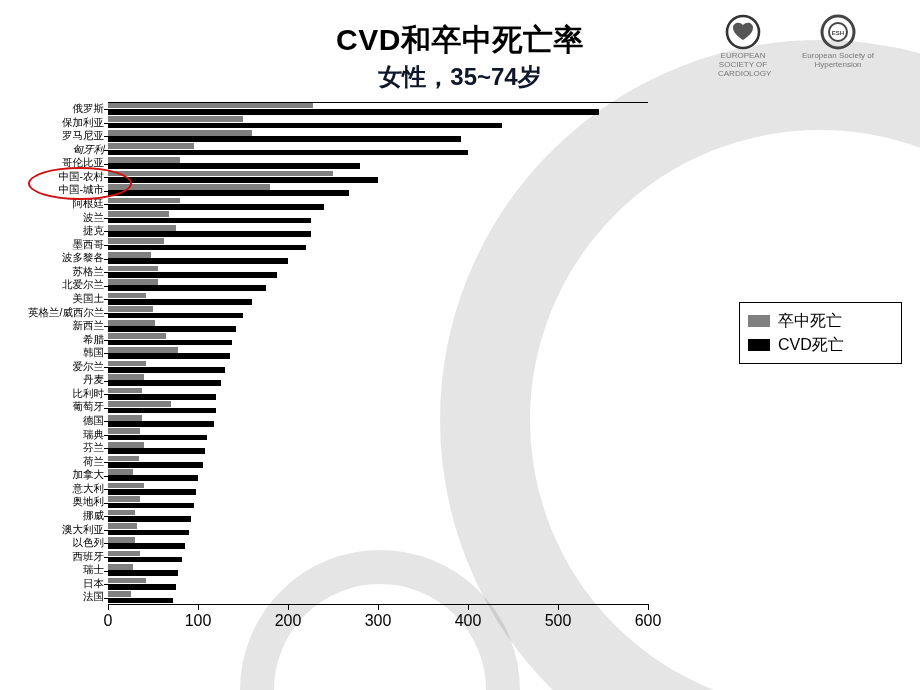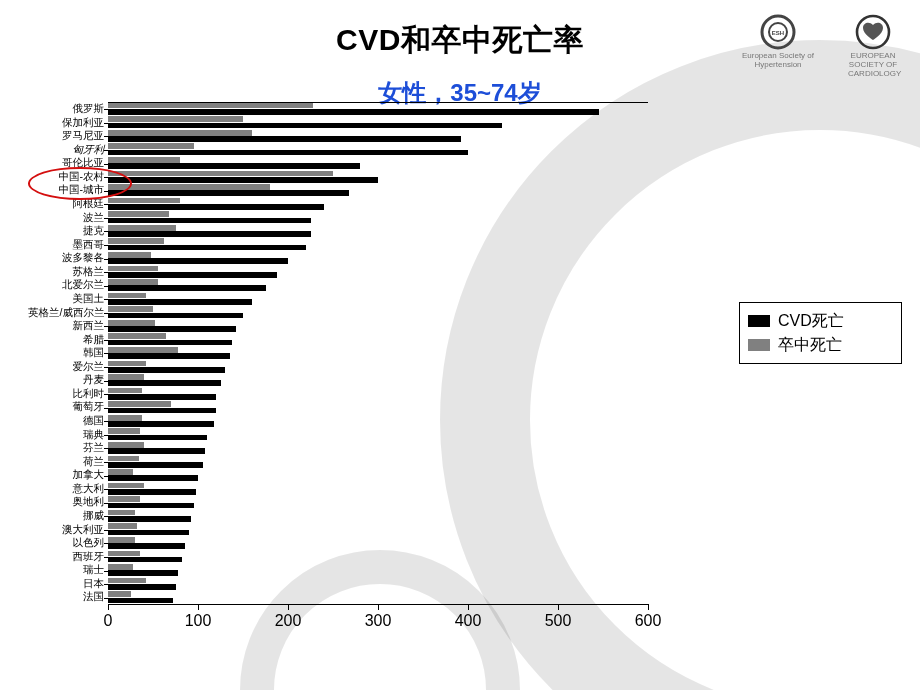--- a/index.html
+++ b/index.html
@@ -12,21 +12,21 @@
     border-style: solid;
     pointer-events: none;
   }
   .ring-large { width: 760px; height: 760px; border-width: 90px; top: 40px; left: 440px; }
   .ring-small { width: 280px; height: 280px; border-width: 34px; top: 550px; left: 240px; }
 
   .page { position: relative; width: 920px; height: 690px; }
 
   .title-block { position: absolute; top: 20px; left: 0; width: 920px; text-align: center; }
   .title { font-size: 30px; font-weight: 700; color: #000; letter-spacing: 0.5px; }
-  .subtitle { font-size: 24px; font-weight: 700; color: #1d4ed8; margin-top: 16px; }
+  .subtitle { font-size: 24px; font-weight: 700; color: #0f172a; margin-top: 0; }
 
   .logos { position: absolute; top: 14px; right: 22px; display: flex; align-items: flex-start; gap: 10px; }
   .logo-box { display: flex; flex-direction: column; align-items: center; }
   .logo-caption { font-size: 8px; color: #777; text-align: center; margin-top: 2px; max-width: 120px; line-height: 1.1; }
   .esc-caption { max-width: 50px; }
 
   .chart { position: absolute; top: 102px; left: 28px; width: 620px; height: 540px; }
   .plot-area { position: absolute; top: 0; left: 80px; width: 540px; height: 502px; border-top: 1px solid #000; }
   .x-axis-line { position: absolute; left: 80px; top: 502px; width: 540px; height: 0; border-top: 1.5px solid #000; }
   .x-ticks { position: absolute; left: 80px; top: 502px; width: 540px; height: 32px; }
@@ -68,32 +68,32 @@
 <div class="page">
 
   <div class="title-block">
     <div class="title">CVD和卒中死亡率</div>
     <div class="subtitle">女性，35~74岁</div>
   </div>
 
   <div class="logos">
     <div class="logo-box">
       <svg width="36" height="36" viewBox="0 0 36 36">
+        <circle cx="18" cy="18" r="16" fill="none" stroke="#333" stroke-width="2.6"></circle>
+        <path d="M18 11 C14 7 8 9 8 14 C8 20 18 26 18 26 C18 26 28 20 28 14 C28 9 22 7 18 11 Z" fill="#555"></path>
+      </svg>
+      <div class="logo-caption esc-caption">EUROPEAN SOCIETY OF CARDIOLOGY</div>
+    </div>
+    <div class="logo-box">
+      <svg width="36" height="36" viewBox="0 0 36 36">
         <circle cx="18" cy="18" r="16" fill="none" stroke="#444" stroke-width="3"></circle>
         <circle cx="18" cy="18" r="9" fill="none" stroke="#444" stroke-width="2"></circle>
         <text x="18" y="21" font-size="6" text-anchor="middle" fill="#444" font-weight="700">ESH</text>
       </svg>
       <div class="logo-caption">European Society of Hypertension</div>
-    </div>
-    <div class="logo-box">
-      <svg width="36" height="36" viewBox="0 0 36 36">
-        <circle cx="18" cy="18" r="16" fill="none" stroke="#333" stroke-width="2.6"></circle>
-        <path d="M18 11 C14 7 8 9 8 14 C8 20 18 26 18 26 C18 26 28 20 28 14 C28 9 22 7 18 11 Z" fill="#555"></path>
-      </svg>
-      <div class="logo-caption esc-caption">EUROPEAN SOCIETY OF CARDIOLOGY</div>
     </div>
   </div>
 
   <div class="chart">
     <div class="plot-area"></div>
     <div class="rows" id="rows">
         <div class="row" style="height: 13.5676px; top: 0px; position: absolute;">
           <div class="cat-label" style="line-height: 13.5676px;">俄罗斯</div>
           <div class="row-tick"></div>
           <div class="bars">
@@ -405,22 +405,22 @@
         <div class="x-tick" style="left: 450px;"></div>
         <div class="x-tick-label" style="left: 450px;">500</div>
         <div class="x-tick" style="left: 540px;"></div>
         <div class="x-tick-label" style="left: 540px;">600</div>
       </div>
     <div class="highlight-oval" id="highlight" style="left: 0px; top: 64.8378px; width: 104px; height: 33.1351px;"></div>
   </div>
 
   <div class="legend">
     <div class="legend-row">
+      <div class="swatch gray"></div>
+      <div class="legend-label">卒中死亡</div>
+    </div>
+    <div class="legend-row">
       <div class="swatch black"></div>
       <div class="legend-label">CVD死亡</div>
     </div>
-    <div class="legend-row">
-      <div class="swatch gray"></div>
-      <div class="legend-label">卒中死亡</div>
-    </div>
   </div>
 
 </div>
 
 </body></html>

